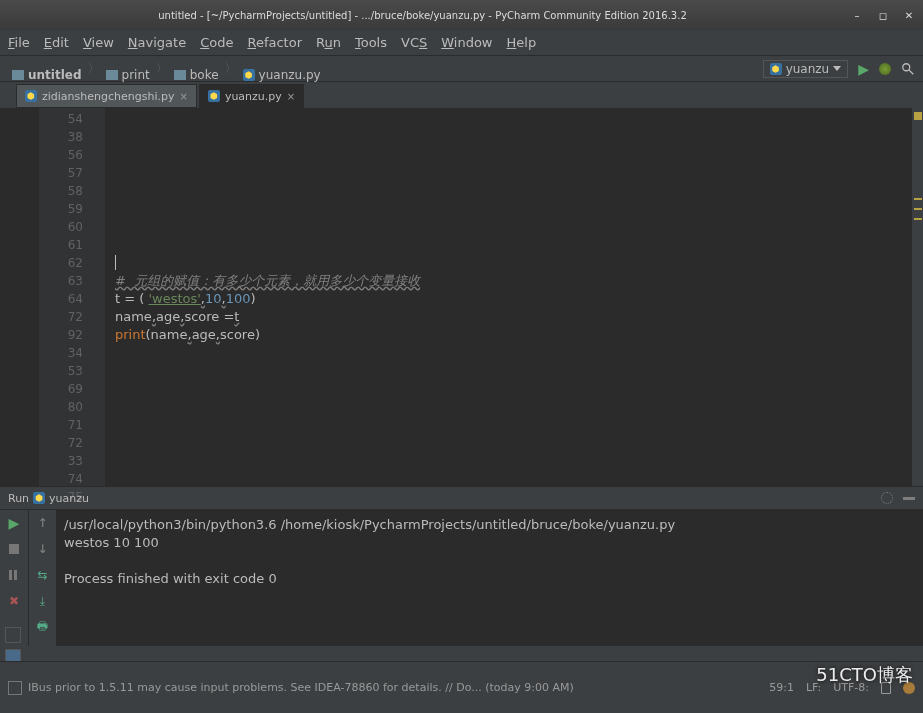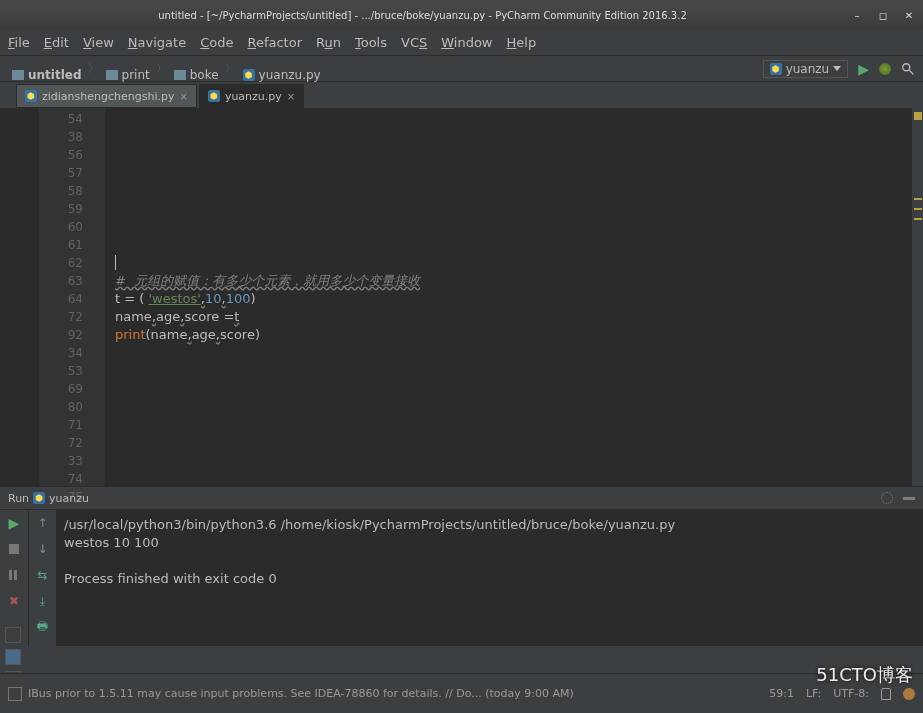--- a/index.html
+++ b/index.html
@@ -57,21 +57,21 @@
 .run-left2 { width: 28px; background: #3c3f41; display: flex; flex-direction: column; align-items: center; padding-top: 6px; gap: 12px; border-left:1px solid #2b2b2b; }
 .rl-ic { width:14px; height:14px; cursor:pointer; display:flex; align-items:center; justify-content:center; }
 .stop-ic { width:10px;height:10px;background:#777; }
 .pause-ic { width:10px;height:10px;display:flex;gap:2px; } .pause-ic i{width:3px;background:#777;}
 .console { flex: 1; padding: 6px 8px; font-family: monospace; font-size: 13px; line-height: 18px; color: #bbb; white-space: pre; }
 
 .margin-bar { position:absolute; left:0; top: 623px; width: 26px; display:flex; flex-direction:column; gap:6px; padding:4px 0; align-items:center; background:#3c3f41; }
 .mb-ic { width:16px;height:16px;border:1px solid #555;cursor:pointer; }
 .mb-ic.sel{ background:#4a6a8a; }
 
-.statusbar { position:absolute; bottom:0; left:0; right:0; height: 40px; background: #3c3f41; border-top: 1px solid #2b2b2b; display: flex; align-items: center; padding: 0 8px; font-size: 11px; color: #999; }
+.statusbar { position:absolute; bottom:0; left:0; right:0; height: 52px; background: #3c3f41; border-top: 1px solid #2b2b2b; display: flex; align-items: center; padding: 0 8px; font-size: 11px; color: #999; }
 .sb-ic { width:14px;height:14px;border:1px solid #777; margin-right:6px; }
 .sb-msg { flex:1; overflow:hidden; text-overflow:ellipsis; white-space:nowrap; }
 .sb-right { display:flex; gap:12px; align-items:center; }
 .lock-ic { width:10px;height:12px;border:1px solid #999;border-radius:2px 2px 0 0; }
 .man-ic { width:12px;height:12px;background:#a87b3a;border-radius:50%; }
 .watermark { position:absolute; right:10px; bottom:26px; color:#fff; font-size:18px; text-shadow:0 0 4px #000; opacity:.9; }
 </style>
 </head>
 <body>
 

